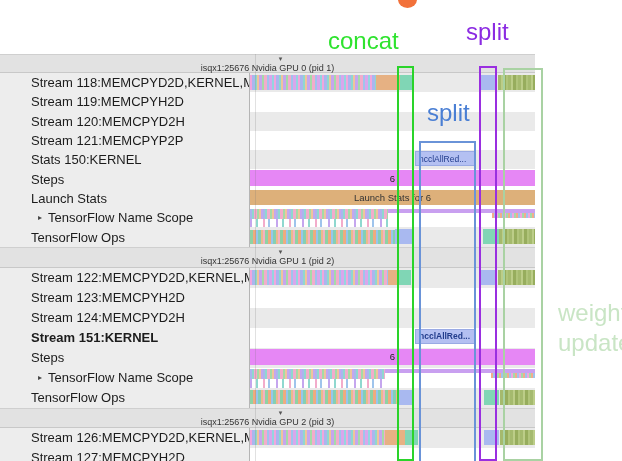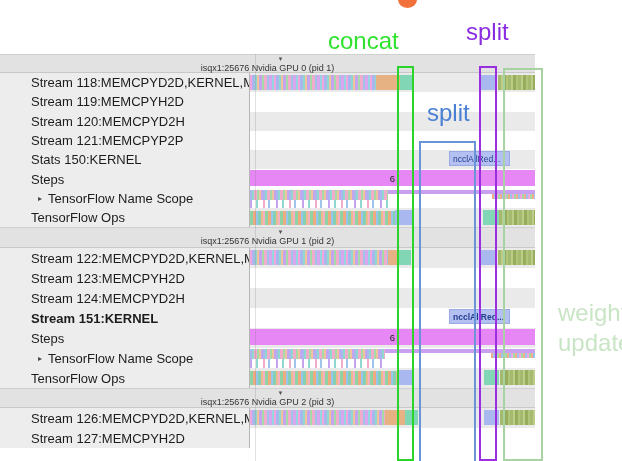--- a/index.html
+++ b/index.html
@@ -33,21 +33,21 @@
   .b-teal{top:2px;height:15px;background:#80d6b5;}
   .b-blue{top:2px;height:15px;background:#a9b9f0;}
   .b-olive{top:2px;height:15px;background:repeating-linear-gradient(90deg,
      #a5ba6e 0 3px,#bccd88 3px 5px,#97ad5d 5px 8px,#b0c47a 8px 10px);}
   .b-steps{top:1px;height:16px;background:#e687f5;display:flex;align-items:center;
      justify-content:center;font-size:9.5px;color:#222;}
   .b-launch{top:1px;height:15px;background:#ddb07a;display:flex;align-items:center;
      justify-content:center;font-size:9.5px;color:#333;}
   .b-nccl{top:1px;height:15px;background:#b4c0f2;border:1px solid #9aaae4;
      font-size:8.5px;color:#223c8c;display:flex;align-items:center;padding-left:3px;
-     white-space:nowrap;overflow:hidden;margin-left:34px;}
+     white-space:nowrap;overflow:hidden;}
   .b-nsviolet{top:1px;height:4px;background:#c9a0f0;}
   .b-nsleft{top:1px;height:10px;background:repeating-linear-gradient(90deg,
      #aab6ee 0 2px,#8fd8cf 2px 4px,#f2accb 4px 7px,#a4dba8 7px 9px,
      #efc49c 9px 11px,#c5a6ee 11px 13px);}
   .b-nsleft::after{content:"";position:absolute;left:0;top:10px;width:100%;height:9px;
      background:repeating-linear-gradient(90deg,#c5a6ee 0 2px,transparent 2px 6px,
      #8fd8cf 6px 8px,transparent 8px 13px,#f2accb 13px 15px,transparent 15px 18px,
      #9fc4ec 18px 20px,transparent 20px 26px);}
   .b-nsright{top:5px;height:5px;background:repeating-linear-gradient(90deg,
      #f2ac8c 0 2px,#9fc4ec 2px 4px,#f0a6dd 4px 6px,#a4dba8 6px 8px);}
@@ -125,20 +125,28 @@
       <div class="trow" style="height: 19.3px;">
         <div class="rlabel">
           <span class="txt">Steps</span>
         </div>
         <div class="rtrack white">
           <div class="bar b-steps" style="left: 0px; width: 285px;">6</div>
         </div>
       </div>
       <div class="trow" style="height: 19.3px;">
         <div class="rlabel">
+          <span class="txt">Launch Stats</span>
+        </div>
+        <div class="rtrack white">
+          <div class="bar b-launch" style="left: 0px; width: 285px;">Launch Stats for 6</div>
+        </div>
+      </div>
+      <div class="trow" style="height: 19.3px;">
+        <div class="rlabel">
           <span class="arrow">▸</span>
           <span class="txt">TensorFlow Name Scope</span>
         </div>
         <div class="rtrack white">
           <div class="bar b-nsviolet" style="left: 0px; width: 285px;"></div>
           <div class="bar b-nsleft" style="left: 0px; width: 138px;"></div>
           <div class="bar b-nsright" style="left: 242px; width: 43px;"></div>
         </div>
       </div>
       <div class="trow" style="height: 19.3px;">

